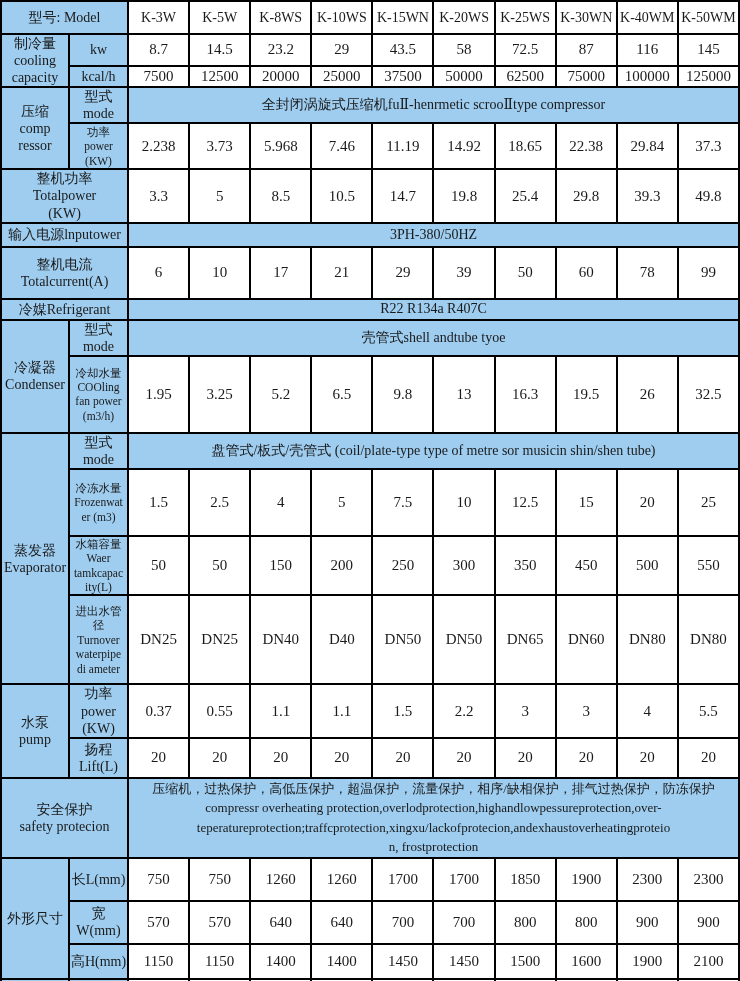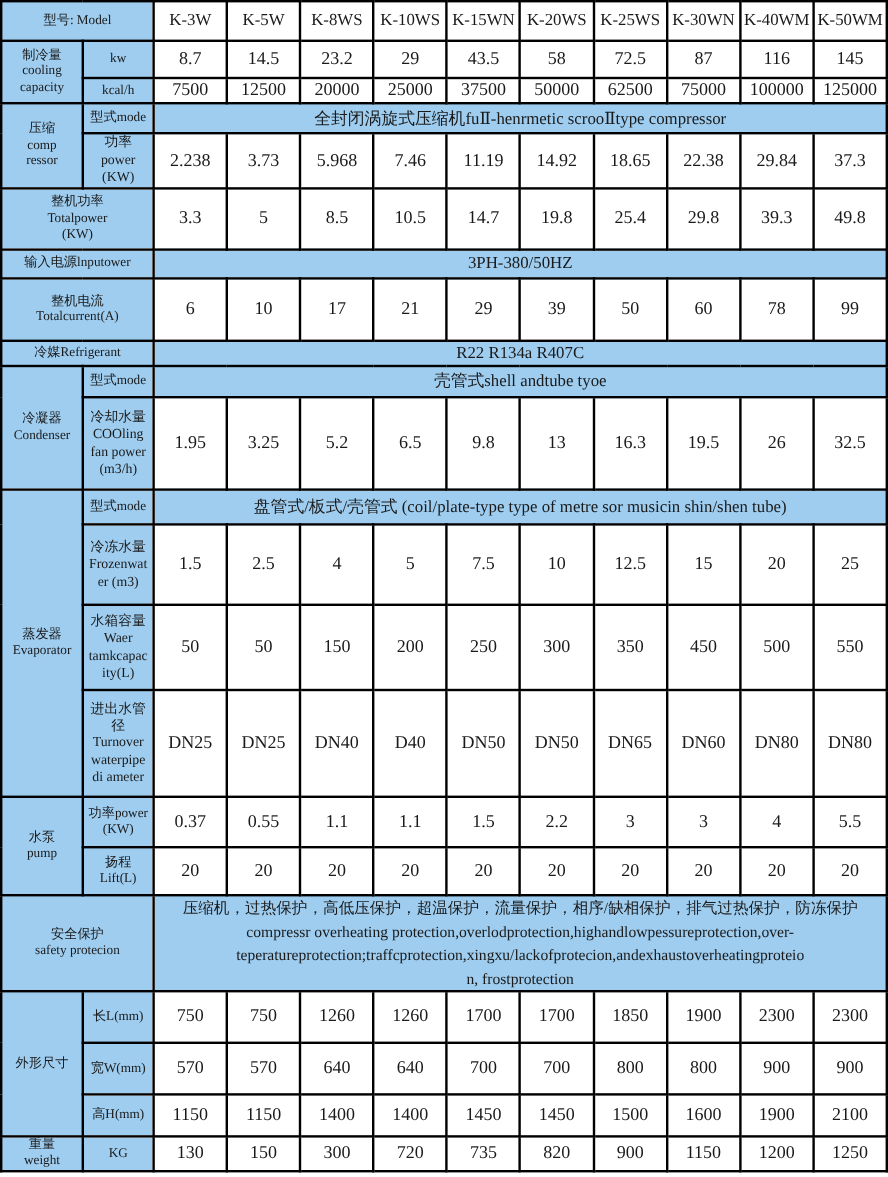--- a/index.html
+++ b/index.html
@@ -17,21 +17,21 @@
   }
   table{border-collapse:collapse;table-layout:fixed;width:740px;}
   td{
     border:2px solid var(--border);
     text-align:center;vertical-align:middle;
     padding:0;overflow:hidden;
   }
   .blue{background:var(--blue);}
   .val{background:#ffffff;font-size:15px;}
   .model-cell{font-size:14px;}
-  .lbl{font-size:11px;white-space:pre-line;line-height:1.22;}
+  .lbl{font-size:14px;white-space:pre-line;line-height:1.22;}
   .small{font-size:11.5px;line-height:1.25;}
   .span-cell{font-size:14px;white-space:pre-line;padding:0 18px;}
   .safety-cell{font-size:13px;line-height:1.5;}
   .notes{padding:3px 0 0 6px;}
 </style>
 </head>
 <body>
 
 <table>
   <colgroup>
@@ -186,21 +186,21 @@
         <td class="val">2.5</td>
         <td class="val">4</td>
         <td class="val">5</td>
         <td class="val">7.5</td>
         <td class="val">10</td>
         <td class="val">12.5</td>
         <td class="val">15</td>
         <td class="val">20</td>
         <td class="val">25</td>
       </tr>
-      <tr style="height: 71px;">
+      <tr style="height: 59px;">
         <td class="lbl blue small">水箱容量
 Waer
 tamkcapac
 ity(L)</td>
         <td class="val">50</td>
         <td class="val">50</td>
         <td class="val">150</td>
         <td class="val">200</td>
         <td class="val">250</td>
         <td class="val">300</td>

